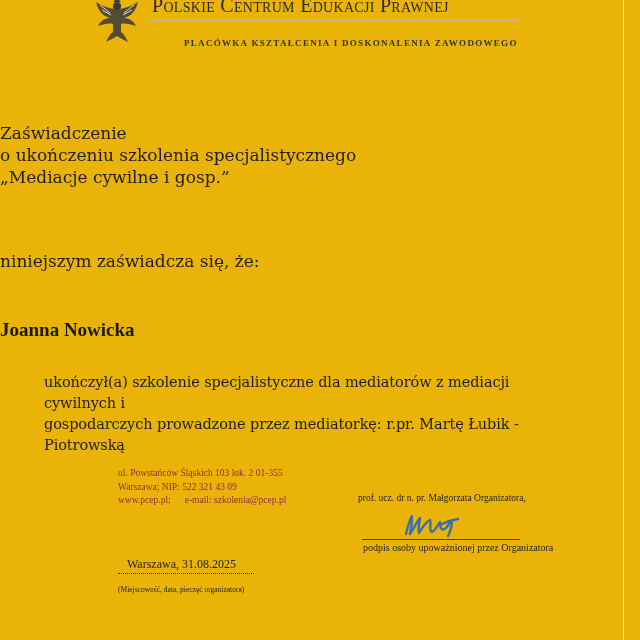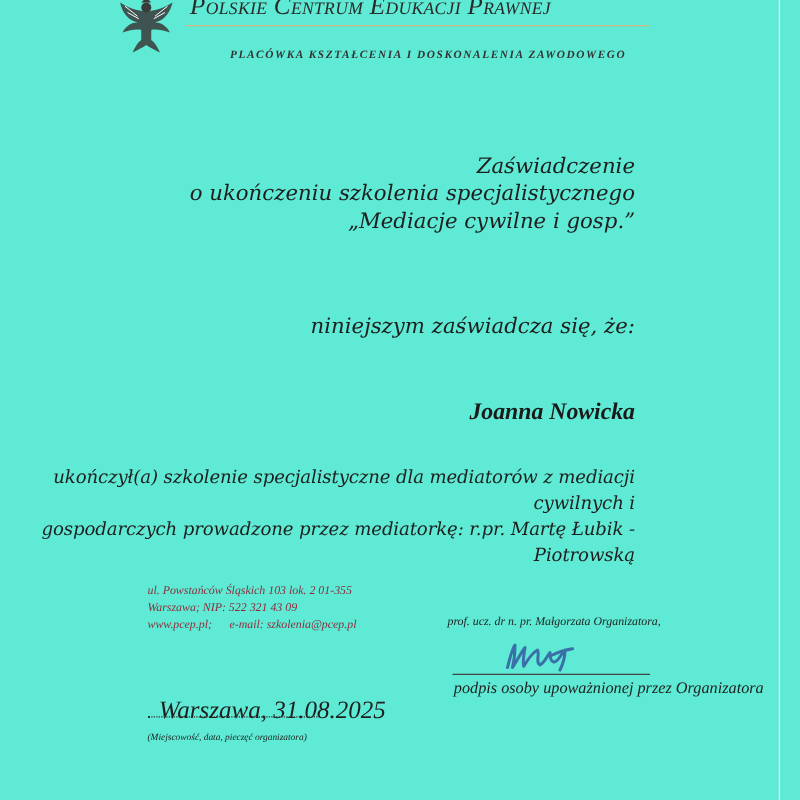--- a/index.html
+++ b/index.html
@@ -7,24 +7,23 @@
       padding: 0;
       width: 640px;
       height: 640px;
       background: #ffffff;
       overflow: hidden;
     }
     .page {
       position: relative;
       width: 640px;
       height: 640px;
-      background: #5eead4;
+      background: #eab308;
       font-family: "DejaVu Serif", "Liberation Serif", serif;
       color: #1c1c1c;
-      font-style: italic;
     }
     .scan-edge {
       position: absolute;
       left: 623px;
       top: 0;
       width: 1px;
       height: 640px;
       background: #ececec;
     }
     .emblem {
@@ -61,21 +60,21 @@
       font-size: 9px;
       font-weight: bold;
       letter-spacing: 1.3px;
       color: #333;
       white-space: nowrap;
     }
     .center-block {
       position: absolute;
       left: 0;
       width: 508px;
-      text-align: right;
+      text-align: left;
     }
     .cert-title {
       top: 122px;
       font-size: 17px;
       line-height: 22px;
       color: #1e1e1e;
     }
     .intro {
       top: 251px;
       font-size: 17px;
@@ -88,20 +87,21 @@
       font-weight: bold;
       color: #1a1a1a;
       margin-top: 16px;
     }
     .description {
       top: 372px;
       font-size: 14.5px;
       line-height: 21px;
       color: #1e1e1e;
       letter-spacing: -0.1px;
+      margin-left: 44px;
     }
     .org-info {
       position: absolute;
       left: 118px;
       top: 467px;
       font-family: "Liberation Serif", serif;
       font-size: 9.5px;
       line-height: 13.5px;
       color: #8c2e3c;
       white-space: nowrap;
@@ -133,30 +133,30 @@
       top: 539px;
       width: 158px;
       height: 1px;
       background: #444;
     }
     .sig-caption {
       position: absolute;
       left: 363px;
       top: 542px;
       font-family: "Liberation Serif", serif;
-      font-size: 13px;
+      font-size: 10px;
       color: #1e1e1e;
       white-space: nowrap;
     }
     .place-date {
       position: absolute;
       left: 127px;
       top: 557px;
       font-family: "Liberation Serif", serif;
-      font-size: 20px;
+      font-size: 12px;
       color: #1e1e1e;
       white-space: nowrap;
     }
     .dotted {
       position: absolute;
       left: 118px;
       top: 573px;
       width: 136px;
       height: 0;
       border-top: 1.5px dotted #333;

